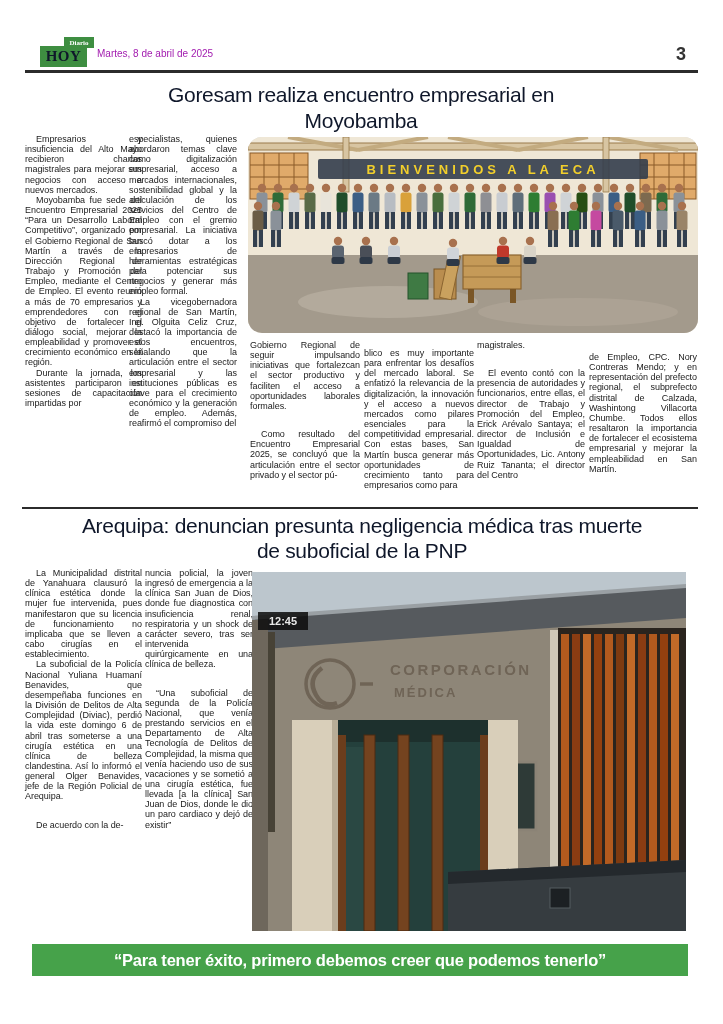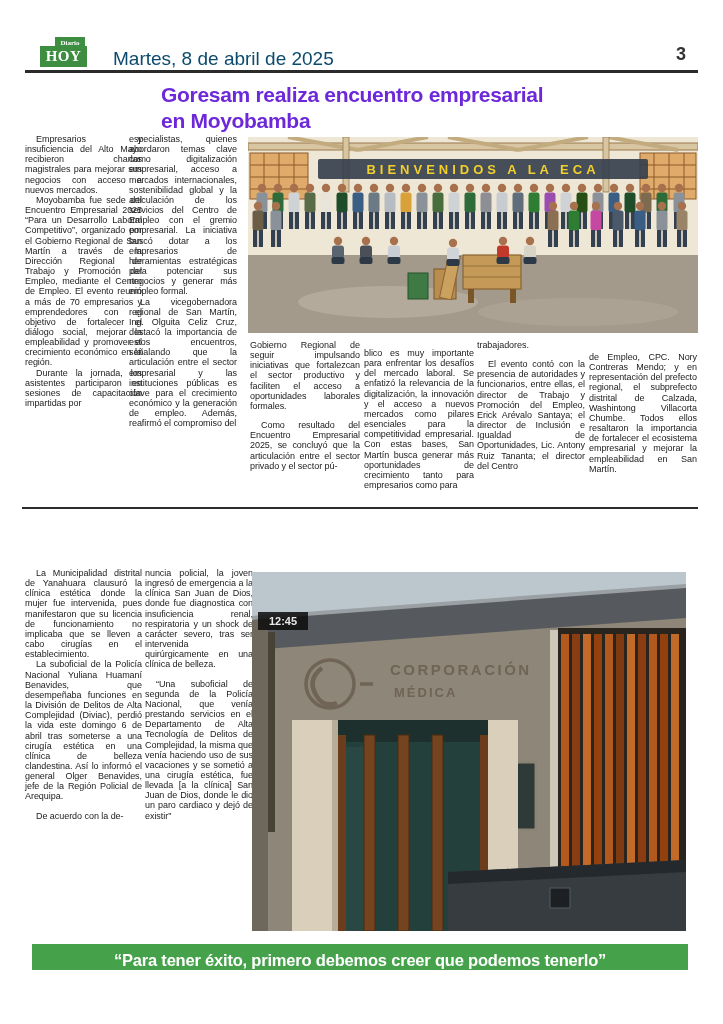--- a/index.html
+++ b/index.html
@@ -4,63 +4,63 @@
 <style>
   html,body{margin:0;padding:0;background:#e9e9e9;}
   .page{
     position:relative;width:723px;height:1024px;background:#ffffff;
     margin:0 auto;overflow:hidden;
     font-family:"Liberation Sans", sans-serif;color:#1c1c1c;
   }
   
   .brand-box{position:absolute;left:40px;top:46px;width:47px;height:21px;background:#3e8e41;
     display:flex;align-items:center;justify-content:center;}
-  .brand-box span{color:#ffffff;font-family:"Liberation Serif",serif;font-weight:bold;font-size:15px;letter-spacing:.5px;text-align:right;}
-  .brand-tab{position:absolute;left:55px;top:37px;width:30px;height:11px;background:#3e8e41;
+  .brand-box span{color:#0f172a;font-family:"Liberation Serif",serif;font-weight:bold;font-size:15px;letter-spacing:.5px;text-align:right;}
+  .brand-tab{position:absolute;left:64px;top:37px;width:30px;height:11px;background:#3e8e41;
     display:flex;align-items:center;justify-content:center;}
   .brand-tab span{color:#fff;font-family:"Liberation Serif",serif;font-weight:bold;font-size:7px;}
-  .date{position:absolute;left:113px;top:48px;font-size:19px;color:#0c4a6e;}
+  .date{position:absolute;left:97px;top:48px;font-size:10px;color:#a21caf;}
   .section{position:absolute;left:470px;top:45px;width:157px;text-align:right;font-size:17px;font-weight:bold;color:#333;}
   .pagenum{position:absolute;left:664px;top:44px;width:34px;text-align:center;font-size:18px;font-weight:bold;color:#333;}
   .rule{position:absolute;background:#2b2b2b;}
   
-  .headline{position:absolute;text-align:left;font-weight:bold;color:#6d28d9;letter-spacing:-0.3px;}
+  .headline{position:absolute;text-align:center;font-weight:normal;color:#0f172a;letter-spacing:-0.3px;}
   .h1{left:161px;top:82px;width:400px;font-size:21px;line-height:26px;}
   .h2{left:72px;top:513px;width:580px;font-size:21px;line-height:25px;}
   
   .col{position:absolute;text-align:justify;font-size:9px;line-height:10.15px;color:#1b1b1b;letter-spacing:-0.05px;}
   .col p{margin:0;}
   .col p.ind{text-indent:11px;}
-  .col p.gap{margin-top:9px;}
+  .col p.gap{margin-top:18px;}
   
   .photo{position:absolute;overflow:hidden;background:#ddd;}
   .photo svg{display:block;}
   
-  .banner{position:absolute;left:32px;top:944px;width:656px;height:26px;background:#46a24a;
-    display:flex;align-items:flex-end;justify-content:center;}
+  .banner{position:absolute;left:32px;top:944px;width:656px;height:32px;background:#46a24a;
+    display:flex;align-items:center;justify-content:center;}
   .banner span{color:#ffffff;font-weight:bold;font-size:16.5px;letter-spacing:-0.2px;}
 </style>
 </head>
 <body>
 
 <div class="page">
 
   <div class="brand-tab">
       <span>Diario</span>
     </div>
   <div class="brand-box">
       <span>HOY</span>
     </div>
   <div class="date">Martes, 8 de abril de 2025</div>
   <div class="pagenum">3</div>
   <div class="rule" style="left:25px;top:70px;width:673px;height:2.5px;"></div>
 
   <div class="headline h1">Goresam realiza encuentro empresarial en Moyobamba</div>
 
-  <div class="photo" style="left:248px;top:137px;width:450px;height:196px;">
+  <div class="photo" style="left:248px;top:137px;width:450px;height:196px;border-radius:14px;">
     <svg width="450" height="196" viewBox="0 0 450 196">
       <defs>
         <g id="ps">
           <circle cx="0" cy="5" r="4.2" fill="#a8714e"></circle>
           <rect x="-5.5" y="9.5" width="11" height="20" rx="2.5"></rect>
           <rect x="-5" y="29" width="4.2" height="17" fill="#33404f"></rect>
           <rect x="0.8" y="29" width="4.2" height="17" fill="#33404f"></rect>
         </g>
         <g id="pc">
           <circle cx="0" cy="4" r="4.2" fill="#a8714e"></circle>
@@ -162,29 +162,30 @@
     <p class="ind">La vicegobernadora regional de San Martín, Ing. Olguita Celiz Cruz, destacó la importancia de estos encuentros, señalando que la articulación entre el sector empresarial y las instituciones públicas es clave para el crecimiento económico y la generación de empleo. Además, reafirmó el compromiso del</p>
   </div>
   <div class="col" style="left:250px;top:340px;width:110px;height:168px;">
     <p>Gobierno Regional de seguir impulsando iniciativas que fortalezcan el sector productivo y faciliten el acceso a oportunidades laborales formales.</p>
     <p class="ind gap">Como resultado del Encuentro Empresarial 2025, se concluyó que la articulación entre el sector privado y el sector pú-</p>
   </div>
   <div class="col" style="left:364px;top:348px;width:110px;height:168px;">
     <p>blico es muy importante para enfrentar los desafíos del mercado laboral. Se enfatizó la relevancia de la digitalización, la innovación y el acceso a nuevos mercados como pilares esenciales para la competitividad empresarial. Con estas bases, San Martín busca generar más oportunidades de crecimiento tanto para empresarios como para</p>
   </div>
   <div class="col" style="left:477px;top:340px;width:108px;height:168px;">
-    <p>trabajadores.</p>
+    <p>magistrales.</p>
     <p class="ind gap">El evento contó con la presencia de autoridades y funcionarios, entre ellas, el director de Trabajo y Promoción del Empleo, Erick Arévalo Santaya; el director de Inclusión e Igualdad de Oportunidades, Lic. Antony Ruiz Tananta; el director del Centro</p>
   </div>
   <div class="col" style="left:589px;top:352px;width:108px;height:168px;">
     <p>de Empleo, CPC. Nory Contreras Mendo; y en representación del prefecto regional, el subprefecto distrital de Calzada, Washintong Villacorta Chumbe. Todos ellos resaltaron la importancia de fortalecer el ecosistema empresarial y mejorar la empleabilidad en San Martín.</p>
   </div>
 
   <div class="rule" style="left:22px;top:507px;width:676px;height:1.5px;"></div>
 
+  <div class="headline h2">Arequipa: denuncian presunta negligencia médica tras muerte de suboficial de la PNP</div>
 
   <div class="col" style="left:25px;top:568px;width:117px;height:372px;">
     <p class="ind">La Municipalidad distrital de Yanahuara clausuró la clínica estética donde la mujer fue intervenida, pues manifestaron que su licencia de funcionamiento no implicaba que se lleven a cabo cirugías en el establecimiento.</p>
     <p class="ind">La suboficial de la Policía Nacional Yuliana Huamaní Benavides, que desempeñaba funciones en la División de Delitos de Alta Complejidad (Diviac), perdió la vida este domingo 6 de abril tras someterse a una cirugía estética en una clínica de belleza clandestina. Así lo informó el general Olger Benavides, jefe de la Región Policial de Arequipa.</p>
     <p class="ind gap">De acuerdo con la de-</p>
   </div>
   <div class="col" style="left:145px;top:568px;width:108px;height:380px;">
     <p>nuncia policial, la joven ingresó de emergencia a la clínica San Juan de Dios, donde fue diagnostica con insuficiencia renal, respiratoria y un shock de carácter severo, tras ser intervenida quirúrgicamente en una clínica de belleza.</p>
     <p class="ind gap">“Una suboficial de segunda de la Policía Nacional, que venía prestando servicios en el Departamento de Alta Tecnología de Delitos de Complejidad, la misma que venía haciendo uso de sus vacaciones y se sometió a una cirugía estética, fue llevada [a la clínica] San Juan de Dios, donde le dio un paro cardiaco y dejó de existir”</p>
   </div>

